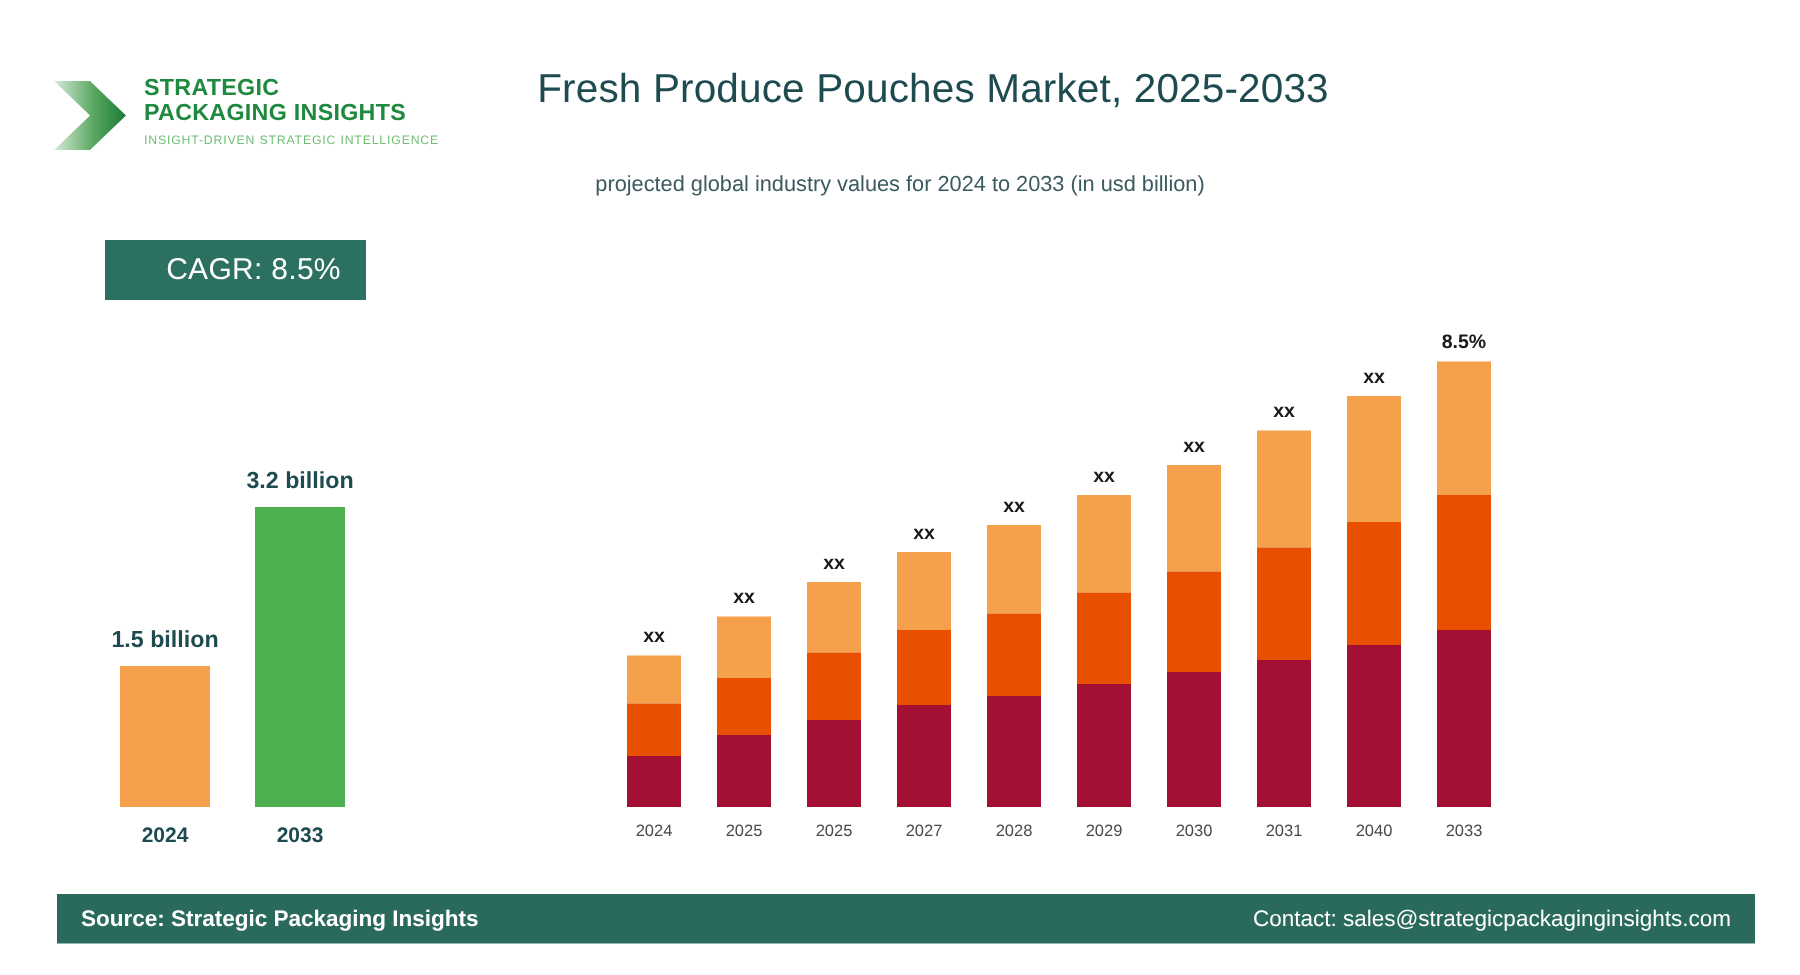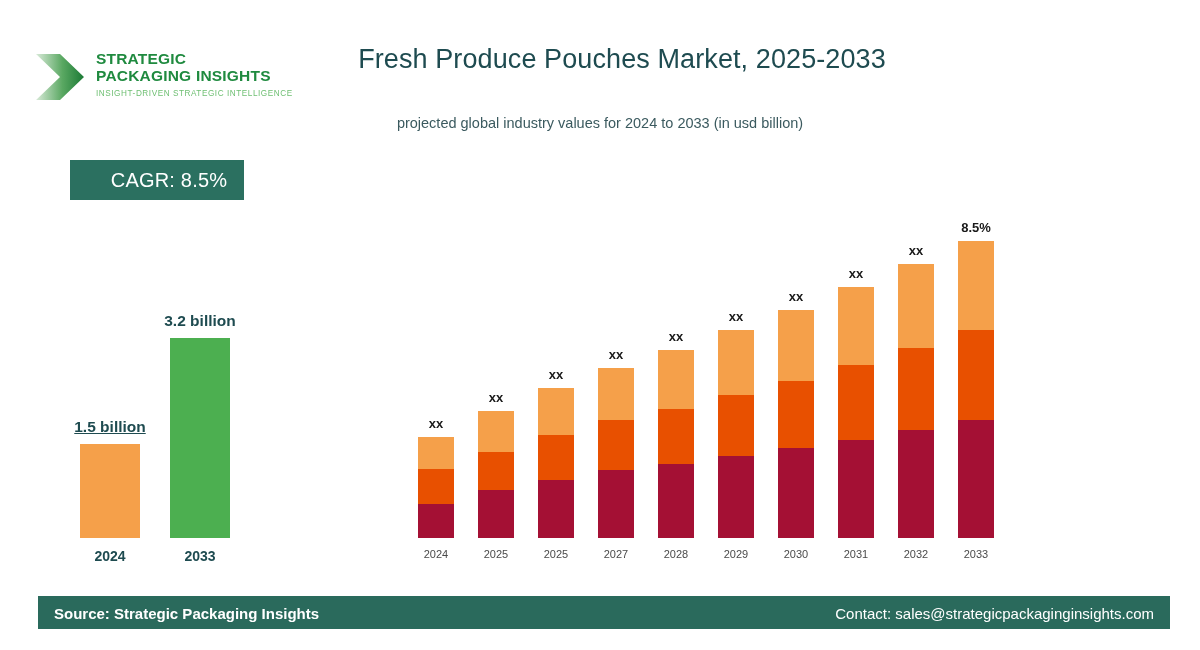--- a/index.html
+++ b/index.html
@@ -225,21 +225,21 @@
 </div>
 
 <div id="chart-title" style="color: rgb(30, 75, 80); padding-left: 22px;">Fresh Produce Pouches Market, 2025-2033</div>
 <div id="chart-subtitle">projected global industry values for 2024 to 2033 (in usd billion)</div>
 
 <div id="cagr-badge" style="background: rgb(43, 112, 96); color: rgb(255, 255, 255);">CAGR: 8.5%</div>
 
 <div id="simple-chart">
     <div class="simple-col" style="left: 40px; height: 200px;">
       <div class="simple-bar" style="height: 94px; background: rgb(245, 160, 74);"></div>
-      <div class="simple-value" style="bottom: 102px; left: -45px; text-decoration: underline;">1.5 billion</div>
+      <div class="simple-value" style="bottom: 102px; left: -45px;">1.5 billion</div>
     </div>
     <div class="simple-year" style="left: 40px;">2024</div>
     <div class="simple-col" style="left: 130px; height: 200px;">
       <div class="simple-bar" style="height: 200px; background: rgb(76, 175, 80);"></div>
       <div class="simple-value" style="bottom: 208px; left: -45px;">3.2 billion</div>
     </div>
     <div class="simple-year" style="left: 130px;">2033</div>
   </div>
 
 <div id="stacked-chart">
@@ -315,21 +315,21 @@
       <div class="stack-top-label" style="bottom: 289px;">xx</div>
       <div class="stack-year">2031</div>
     </div>
     <div class="stack-col" style="left: 498px; height: 337px;">
       <div class="stack-bar" style="height: 274px;">
         <div class="seg" style="height: 84px; background: rgb(245, 160, 74);"></div>
         <div class="seg" style="height: 82px; background: rgb(232, 80, 0);"></div>
         <div class="seg" style="height: 108px; background: rgb(164, 16, 52);"></div>
       </div>
       <div class="stack-top-label" style="bottom: 312px;">xx</div>
-      <div class="stack-year">2032</div>
+      <div class="stack-year">2040</div>
     </div>
     <div class="stack-col" style="left: 558px; height: 337px;">
       <div class="stack-bar" style="height: 297px;">
         <div class="seg" style="height: 89px; background: rgb(245, 160, 74);"></div>
         <div class="seg" style="height: 90px; background: rgb(232, 80, 0);"></div>
         <div class="seg" style="height: 118px; background: rgb(164, 16, 52);"></div>
       </div>
       <div class="stack-top-label" style="bottom: 335px;">8.5%</div>
       <div class="stack-year">2033</div>
     </div>

